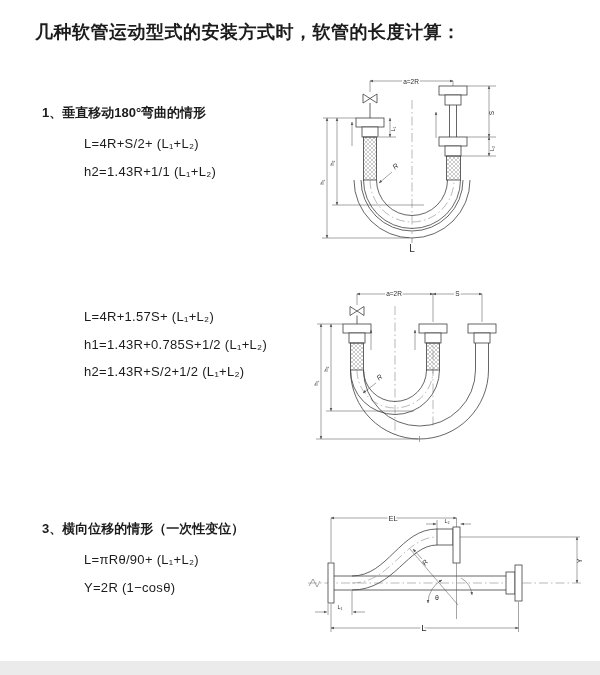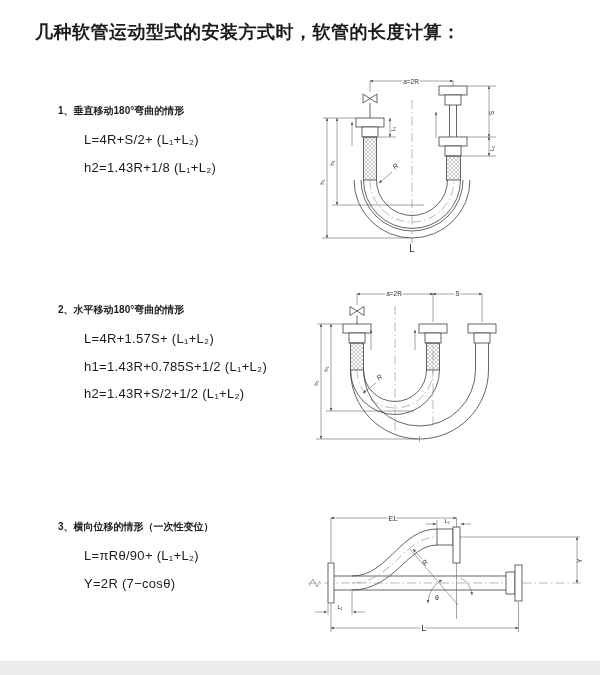--- a/index.html
+++ b/index.html
@@ -9,21 +9,21 @@
     font-family:"Liberation Sans","DejaVu Sans",sans-serif;
   }
   .title {
     position:absolute; left:35px; top:20px;
     font-size:18px; font-weight:bold; letter-spacing:.5px;
   }
   .sec { position:absolute; }
   #sec1 { left:42px; top:104px; }
   #sec2 { left:42px; top:303px; }
   #sec3 { left:42px; top:520px; }
-  .heading { font-size:10px; font-weight:bold; margin:0 0 8px 16px; white-space:pre; }
+  .heading { font-size:13px; font-weight:bold; margin:0 0 8px 0; white-space:pre; }
   .formula { font-size:13px; margin-left:42px; line-height:27.5px; white-space:pre; letter-spacing:.3px; }
   .diag { position:absolute; }
   .d1 { left:312px; top:72px; }
   .d2 { left:306px; top:284px; }
   .d3 { left:306px; top:505px; }
   .part  { stroke:#3f3f3f; stroke-width:.8; fill:#ffffff; }
   .hose  { stroke:#3f3f3f; stroke-width:.8; fill:none; }
   .dim   { stroke:#5a5a5a; stroke-width:.55; fill:none; }
   .cl    { stroke:#8a8a8a; stroke-width:.6; fill:none; stroke-dasharray:9 3 1.5 3; }
   text.dlab { fill:#2e2e2e; stroke:none; }
@@ -31,34 +31,33 @@
   .footer-strip { position:absolute; left:0; top:661px; width:600px; height:14px; background:#ebebeb; }
 </style>
 </head>
 <body>
 
 <div class="title">几种软管运动型式的安装方式时，软管的长度计算：</div>
 
 <div class="sec" id="sec1">
   <div class="heading">1、垂直移动180°弯曲的情形</div>
   <div class="formula">L=4R+S/2+ (L₁+L₂)</div>
-  <div class="formula">h2=1.43R+1/8 (L₁+L₂)</div>
+  <div class="formula">h2=1.43R+1/1 (L₁+L₂)</div>
 </div>
 
 <div class="sec" id="sec2">
-  <div class="heading">2、水平移动180°弯曲的情形</div>
   <div class="formula">L=4R+1.57S+ (L₁+L₂)</div>
   <div class="formula">h1=1.43R+0.785S+1/2 (L₁+L₂)</div>
   <div class="formula">h2=1.43R+S/2+1/2 (L₁+L₂)</div>
 </div>
 
 <div class="sec" id="sec3">
   <div class="heading">3、横向位移的情形（一次性变位）</div>
   <div class="formula">L=πRθ/90+ (L₁+L₂)</div>
-  <div class="formula">Y=2R (7−cosθ)</div>
+  <div class="formula">Y=2R (1−cosθ)</div>
 </div>
 
 <svg class="diag d1" width="280" height="190" viewBox="0 0 280 190">
   <defs>
     <marker id="ar1" viewBox="0 0 10 10" refX="9" refY="5" markerWidth="6.5" markerHeight="6.5" orient="auto-start-reverse">
       <path d="M0,1.2 L10,5 L0,8.8 Z" fill="#5a5a5a"></path>
     </marker>
     <pattern id="hp1" width="4" height="4" patternUnits="userSpaceOnUse">
       <path d="M0,4 L4,0 M0,0 L4,4" stroke="#8a8a8a" stroke-width="0.45"></path>
     </pattern>

